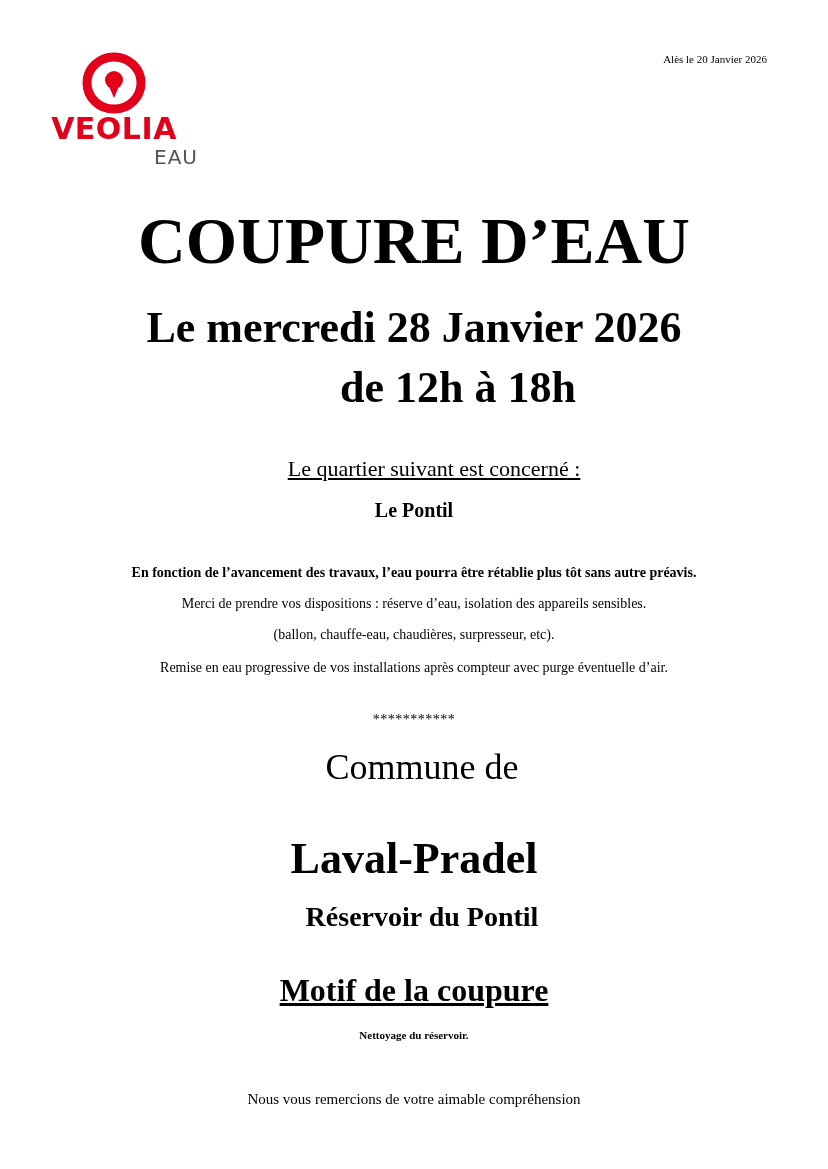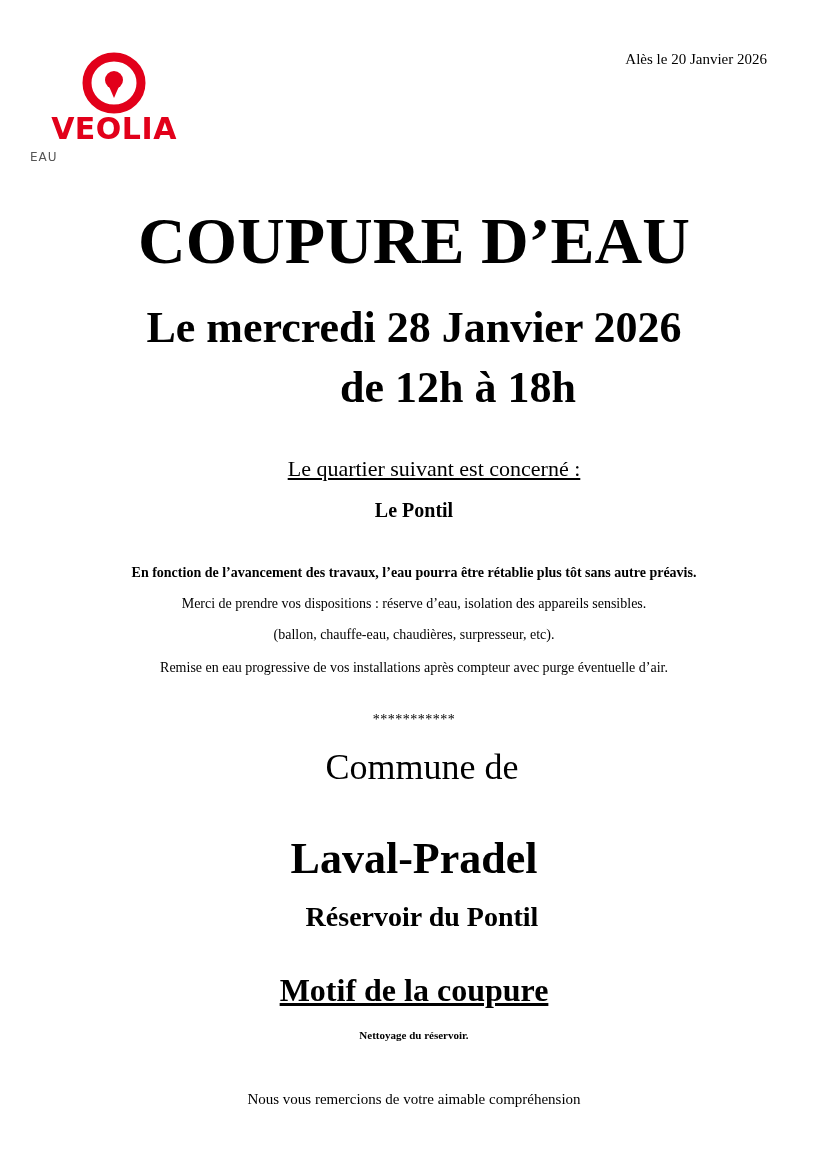--- a/index.html
+++ b/index.html
@@ -49,33 +49,33 @@
       font-size: 30px;
       letter-spacing: 0.5px;
       color: #e2001a;
       line-height: 34px;
     }
     .logo-sub {
       position: absolute;
       left: 0;
       top: 98px;
       width: 168px;
-      text-align: left;
+      text-align: right;
       font-family: "DejaVu Sans", "Liberation Sans", sans-serif;
-      font-size: 12px;
+      font-size: 20px;
       color: #555555;
       line-height: 18px;
       letter-spacing: 1px;
     }
 
     .date {
       position: absolute;
       right: 61px;
       top: 50px;
-      font-size: 15px;
+      font-size: 11px;
       line-height: 18px;
       margin-left: 16px;
     }
 
     .title {
       top: 204px;
       font-size: 66px;
       font-weight: bold;
       line-height: 74px;
     }

